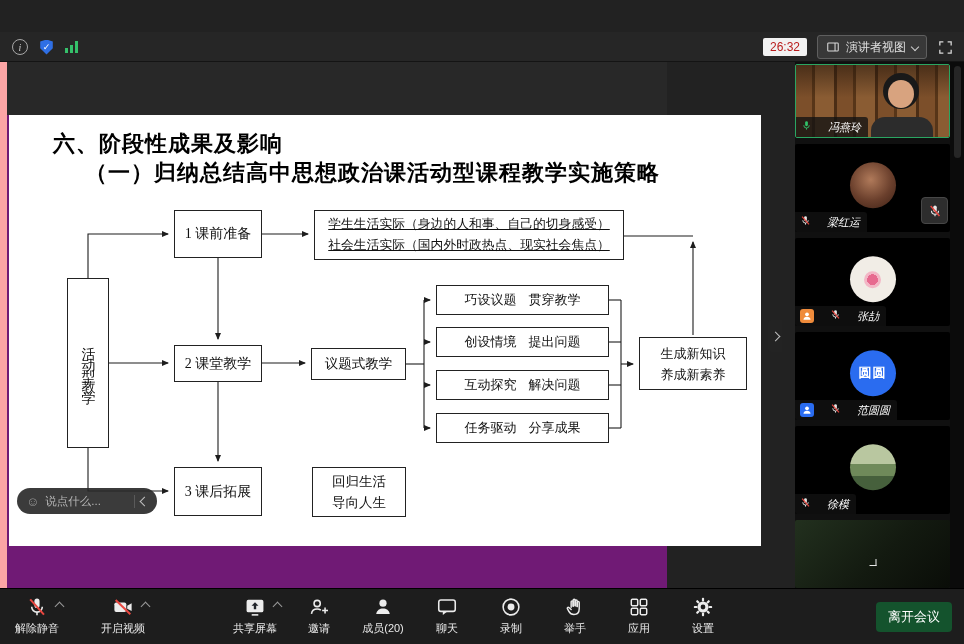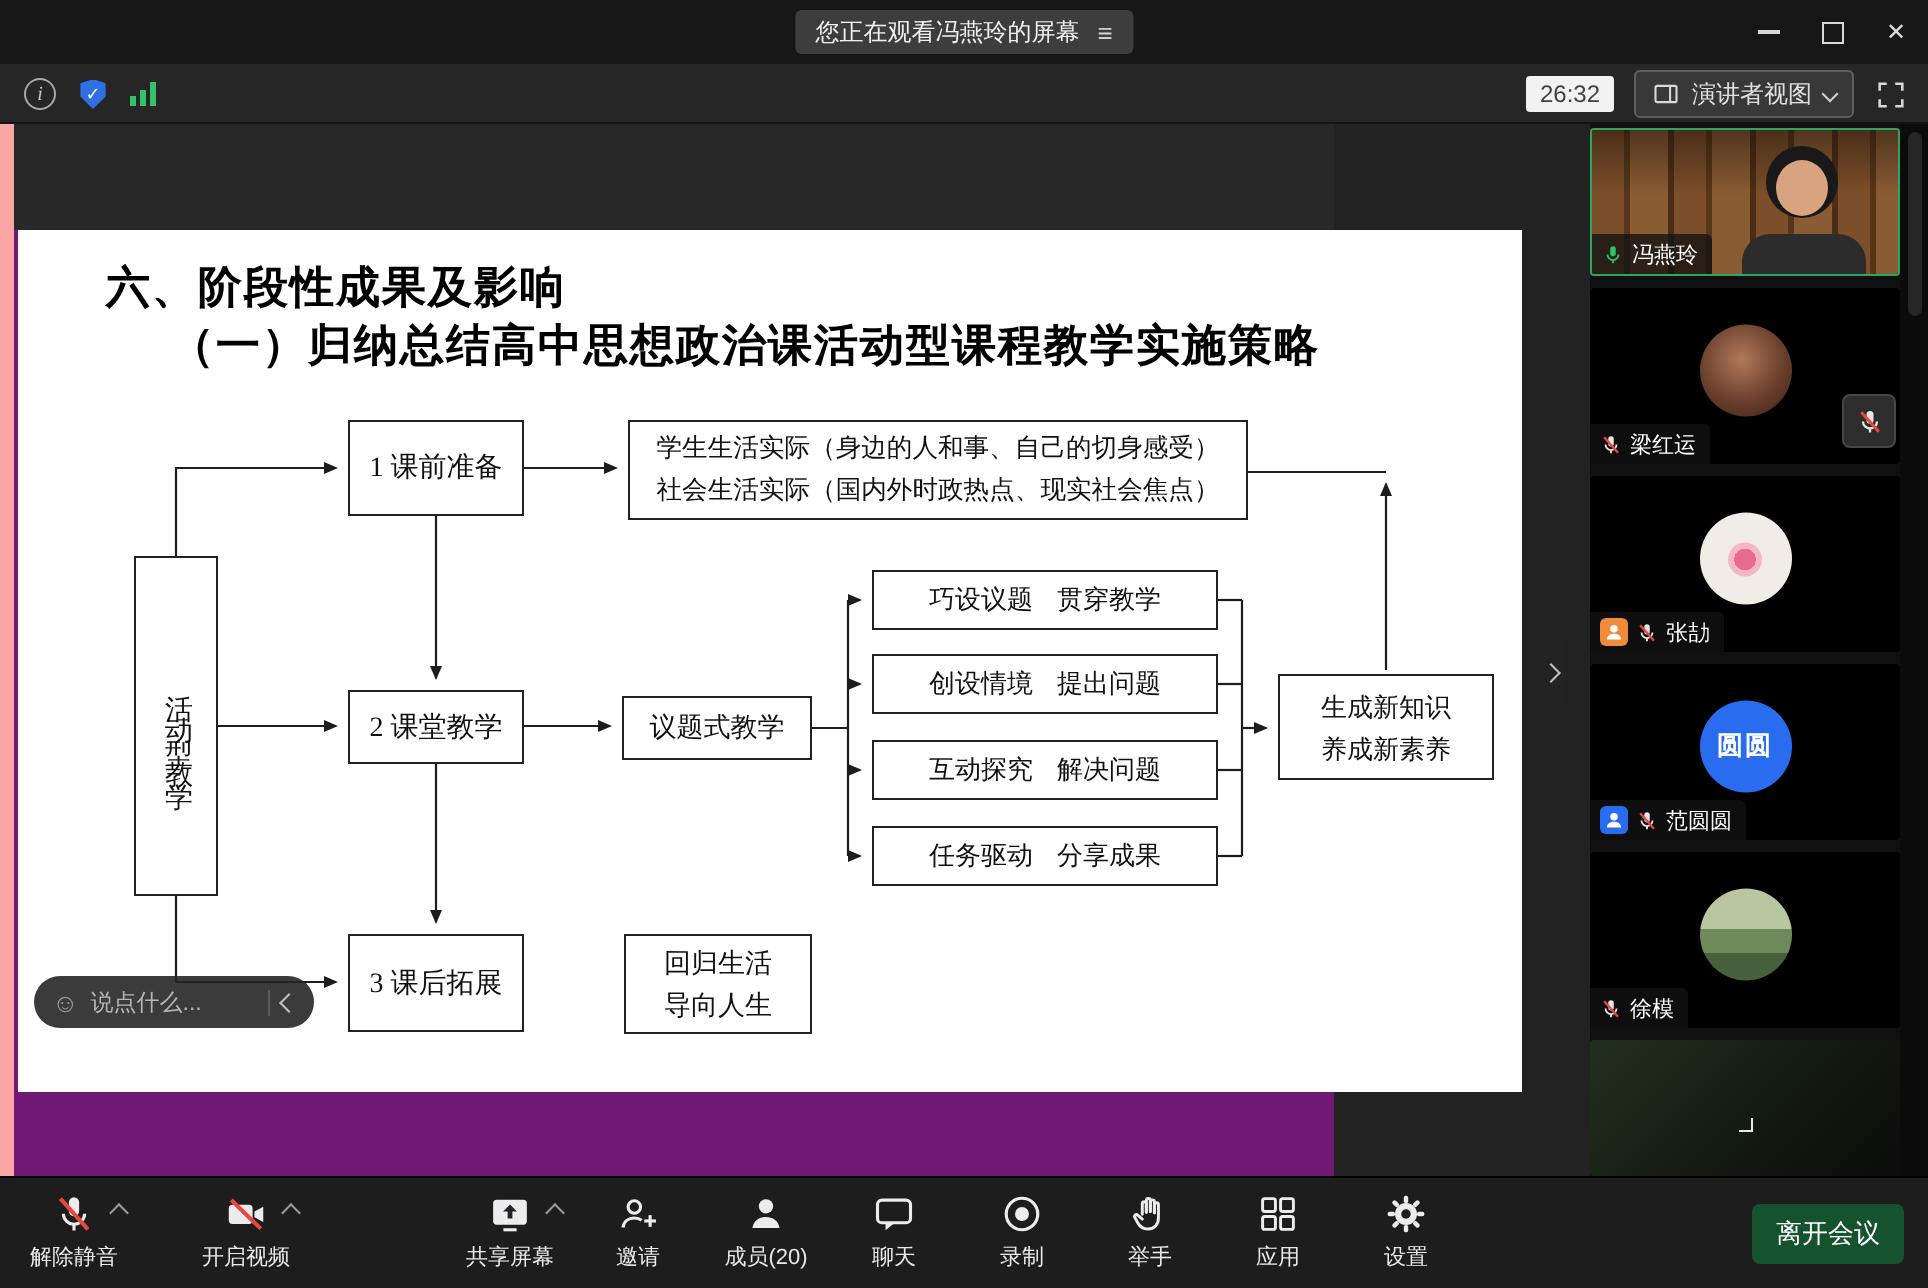--- a/index.html
+++ b/index.html
@@ -21,21 +21,21 @@
   .infobar{position:absolute;left:0;top:32px;width:100%;height:30px;background:#262626;border-bottom:1px solid #141414;box-sizing:border-box;}
   .info-left{position:absolute;left:12px;top:0;height:30px;display:flex;align-items:center;gap:11px;}
   .info-circ{width:14px;height:14px;border:1.1px solid #a8a8a8;border-radius:50%;color:#c8c8c8;
       font:italic 10px "Liberation Serif",serif;display:flex;align-items:center;justify-content:center;}
   .shield{width:15px;height:15px;background:#2f6fe4;display:flex;align-items:center;justify-content:center;
       color:#fff;font-size:9px;clip-path:polygon(50% 0%,92% 14%,92% 58%,50% 100%,8% 58%,8% 14%);}
   .signal{display:flex;align-items:flex-end;gap:2px;height:12px;}
   .signal i{display:block;width:3px;background:#35c06a;}
   .signal i:nth-child(1){height:5px;}.signal i:nth-child(2){height:8px;}.signal i:nth-child(3){height:12px;}
   .info-right{position:absolute;right:10px;top:0;height:30px;display:flex;align-items:center;gap:10px;}
-  .timer{background:#f2f2f2;color:#404040;font-size:12px;padding:2px 7px;border-radius:2px;}
+  .timer{background:#f2f2f2;color:#b91c1c;font-size:12px;padding:2px 7px;border-radius:2px;}
   .view-btn{height:22px;display:flex;align-items:center;gap:6px;background:#383838;border:1px solid #5f5f5f;
       border-radius:3px;padding:0 8px;color:#e0e0e0;font-size:12px;cursor:pointer;}
   .fullscreen-btn{display:flex;align-items:center;justify-content:center;cursor:pointer;}
 
   
   .chev{display:inline-block;width:6px;height:6px;}
   .chev-up{border-left:1.5px solid #9a9a9a;border-top:1.5px solid #9a9a9a;transform:rotate(45deg);}
   .chev-down{border-right:1.6px solid #e8e8e8;border-bottom:1.6px solid #e8e8e8;transform:rotate(45deg);}
   .chev-right{border-top:1.6px solid #c0c0c0;border-right:1.6px solid #c0c0c0;transform:rotate(45deg);}
   .chev-left{border-bottom:1.6px solid #c0c0c0;border-left:1.6px solid #c0c0c0;transform:rotate(45deg);}
@@ -48,21 +48,21 @@
 
   
   .slide{position:absolute;left:2px;top:53px;width:752px;height:431px;background:#fff;color:#111;}
   .slide-title{position:absolute;left:44px;top:14px;font-weight:700;font-size:22px;line-height:29px;letter-spacing:1px;color:#000;}
   .slide-title .t2{margin-left:32px;}
   .connectors{position:absolute;left:0;top:0;z-index:1;}
   .fbox{position:absolute;z-index:2;border:1px solid #222;background:#fff;display:flex;align-items:center;justify-content:center;
       font-family:"Liberation Serif",serif;font-size:13.5px;color:#111;text-align:center;box-sizing:border-box;}
   .vbox{left:58px;top:163px;width:42px;height:170px;writing-mode:vertical-rl;text-orientation:upright;letter-spacing:11px;font-size:14px;}
   .b1{left:165px;top:95px;width:88px;height:48px;font-size:14px;}
-  .bigbox{left:305px;top:95px;width:310px;height:50px;flex-direction:column;font-size:12.8px;line-height:21px;}
+  .bigbox{left:305px;top:95px;width:310px;height:50px;flex-direction:column;font-size:12.8px;line-height:21px;text-decoration:underline;}
   .b2{left:165px;top:230px;width:88px;height:37px;font-size:14px;}
   .midbox{left:302px;top:233px;width:95px;height:32px;}
   .strat{left:427px;width:173px;height:30px;gap:12px;font-size:13px;}
   .s1{top:170px;}.s2{top:212px;}.s3{top:255px;}.s4{top:298px;}
   .result{left:630px;top:222px;width:108px;height:53px;flex-direction:column;line-height:21px;font-size:13px;}
   .b3{left:165px;top:352px;width:88px;height:49px;font-size:14px;}
   .endbox{left:303px;top:352px;width:94px;height:50px;flex-direction:column;line-height:21px;}
 
   
   .chat-pill{position:absolute;left:10px;top:426px;width:140px;height:26px;background:rgba(38,38,38,.9);
@@ -77,22 +77,22 @@
 
   
   .sidebar{position:absolute;left:795px;top:0;width:169px;height:526px;background:#101010;
       padding:2px 14px 0 0;box-sizing:border-box;display:flex;flex-direction:column;gap:6px;overflow:hidden;}
   .scrollbar{position:absolute;right:0;top:0;width:14px;height:526px;background:#0b0b0b;}
   .scroll-thumb{position:absolute;right:3px;top:4px;width:7px;height:92px;background:#262626;border-radius:4px;}
   .tile{position:relative;width:155px;background:#000;border-radius:2px;overflow:hidden;flex:0 0 auto;}
   .tile-speaker{height:74px;border:1.5px solid #2aa662;box-sizing:border-box;}
   .tile-std{height:88px;}
   .tile-more{flex:1;background:linear-gradient(135deg,#22301e 0%,#131a10 55%,#0a0d08 100%);}
-  .tile-label{position:absolute;left:0;bottom:0;display:flex;align-items:center;gap:4px;
-      background:rgba(18,18,18,.78);padding:2.5px 7px 2.5px 5px;font-size:11px;color:#fff;border-radius:0 3px 0 0;white-space:nowrap;}
+  .tile-label{position:absolute;left:0;bottom:0;display:flex;align-items:flex-start;gap:16px;
+      background:rgba(18,18,18,.78);padding:2.5px 7px 2.5px 5px;font-size:11px;color:#fff;border-radius:0 3px 0 0;white-space:nowrap;font-style:italic;}
   .avatar{position:absolute;left:50%;top:50%;transform:translate(-50%,-56%);width:46px;height:46px;border-radius:50%;
       display:flex;align-items:center;justify-content:center;}
   .avatar-liang{background:radial-gradient(circle at 45% 38%,#b07a5a 0%,#6a3f2c 55%,#3c2015 100%);}
   .avatar-zhang{background:#f1ede6;}
   .flower{width:17px;height:17px;border-radius:50%;background:radial-gradient(circle,#e76a8f 0 45%,#f3b7c6 45% 75%,rgba(0,0,0,0) 75%);}
   .avatar-fan{color:#fff;font-size:13px;font-weight:700;letter-spacing:1px;}
   .avatar-xu{background:linear-gradient(180deg,#b9c7a0 0 44%,#6f8a5a 44% 70%,#46603c 70% 100%);}
   .badge{width:14px;height:14px;border-radius:3px;display:inline-flex;align-items:center;justify-content:center;}
   .tile-mic-btn{position:absolute;right:2px;bottom:8px;width:25px;height:25px;background:#2d2d2d;border:1px solid #474747;
       border-radius:4px;display:flex;align-items:center;justify-content:center;cursor:pointer;}
@@ -113,35 +113,20 @@
   .tb-left{position:absolute;left:14px;top:7px;display:flex;gap:40px;}
   .tb-center{position:absolute;left:232px;top:7px;display:flex;gap:18px;}
   .leave{position:absolute;right:12px;top:13px;width:76px;height:30px;border:none;border-radius:4px;
       color:#fff;font-size:13px;font-family:"Liberation Sans",sans-serif;cursor:pointer;}
 </style>
 </head>
 <body>
 
 <div class="app">
 
-  <div class="titlebar">
-    <div class="title-pill">
-      <span>您正在观看冯燕玲的屏幕</span>
-      <span class="pill-menu">≡</span>
-    </div>
-    <div class="win-controls">
-      <span class="wc">
-          <span class="min-glyph"></span>
-        </span>
-      <span class="wc">
-          <span class="max-glyph"></span>
-        </span>
-      <span class="wc">✕</span>
-    </div>
-  </div>
 
   <div class="infobar">
     <div class="info-left">
       <span class="info-circ">i</span>
       <span class="shield">✓</span>
       <span class="signal">
           <i></i>
           <i></i>
           <i></i>
         </span>

